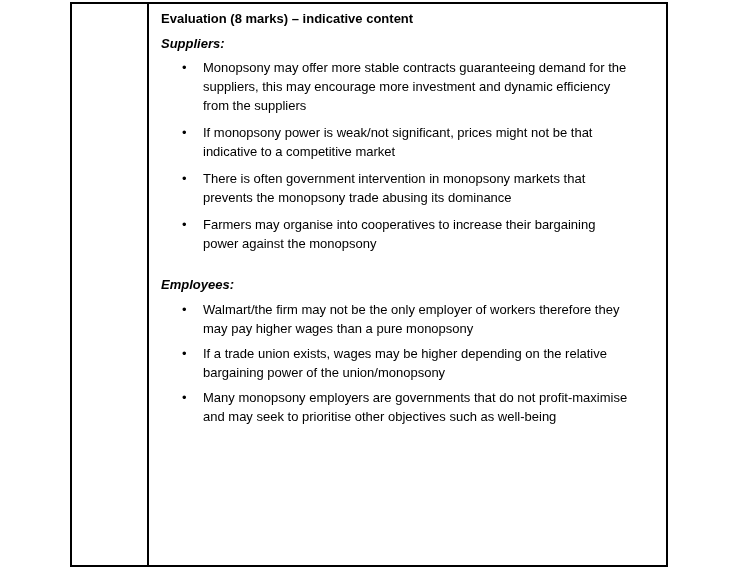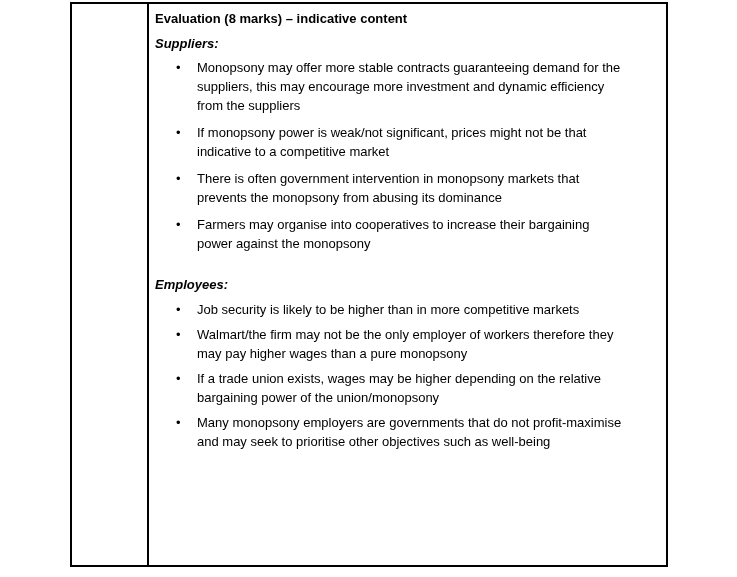--- a/index.html
+++ b/index.html
@@ -25,21 +25,21 @@
     border: 2px solid #000000;
     display: flex;
     background: #ffffff;
   }
   .col-left {
     flex: 0 0 75px;
     border-right: 2px solid #000000;
   }
   .col-content {
     flex: 1 1 auto;
-    padding: 5px 18px 0 6px;
+    padding: 5px 18px 0 12px;
     box-sizing: border-box;
     font-size: 13px;
     line-height: 19px;
   }
   .doc-title {
     font-weight: bold;
     margin: 0 0 6px 0;
   }
   .section-heading {
     font-weight: bold;
@@ -79,29 +79,28 @@
   <div class="col-left"></div>
   <div class="col-content">
 
     <p class="doc-title">Evaluation (8 marks) – indicative content</p>
 
     <div class="section section-suppliers">
       <p class="section-heading">Suppliers:</p>
       <ul class="bullet-list">
         <li>Monopsony may offer more stable contracts guaranteeing demand for the suppliers, this may encourage more investment and dynamic efficiency from the suppliers</li>
         <li>If monopsony power is weak/not significant, prices might not be that indicative to a competitive market</li>
-        <li>There is often government intervention in monopsony markets that prevents the monopsony from abusing its dominance</li>
+        <li>There is often government intervention in monopsony markets that prevents the monopsony trade abusing its dominance</li>
         <li>Farmers may organise into cooperatives to increase their bargaining power against the monopsony</li>
       </ul>
     </div>
 
     <div class="section section-employees">
       <p class="section-heading">Employees:</p>
       <ul class="bullet-list">
-        <li>Job security is likely to be higher than in more competitive markets</li>
         <li>Walmart/the firm may not be the only employer of workers therefore they may pay higher wages than a pure monopsony</li>
         <li>If a trade union exists, wages may be higher depending on the relative bargaining power of the union/monopsony</li>
         <li>Many monopsony employers are governments that do not profit-maximise and may seek to prioritise other objectives such as well-being</li>
       </ul>
     </div>
 
   </div>
 </div>
 
 </body></html>

